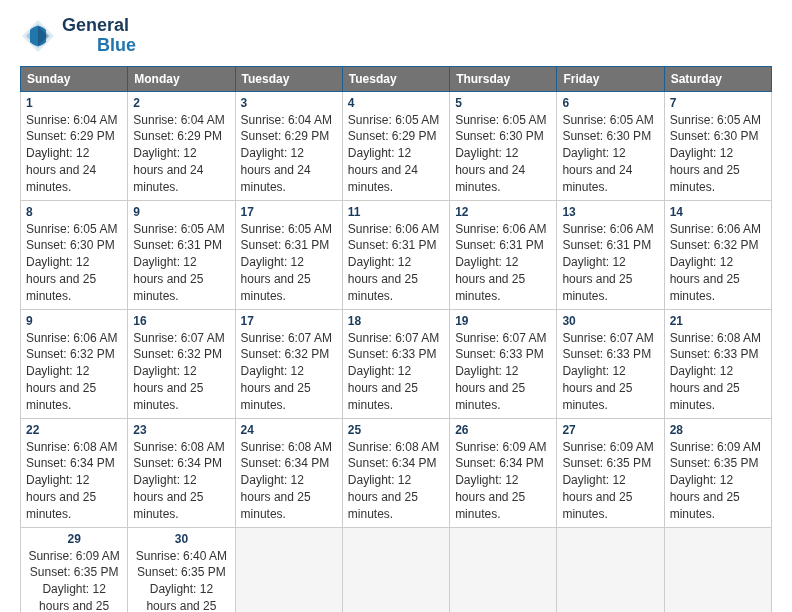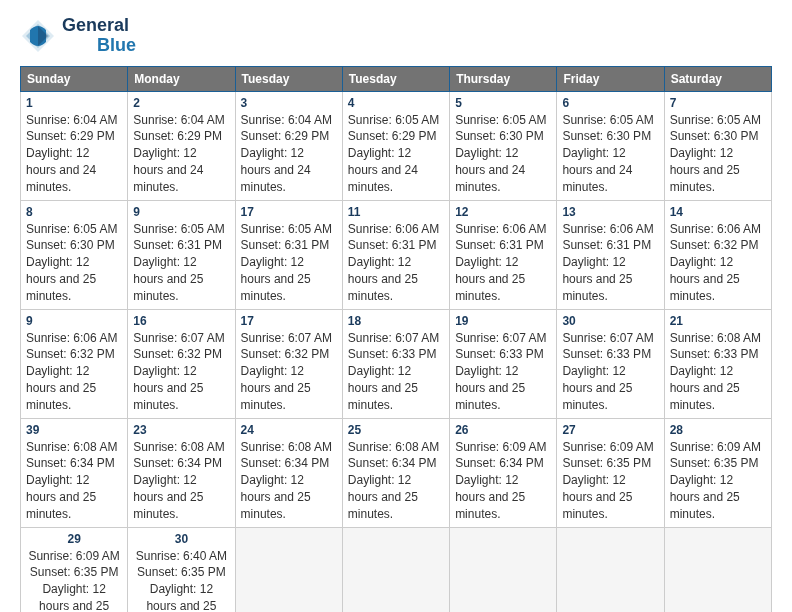--- a/index.html
+++ b/index.html
@@ -301,21 +301,21 @@
           <span class="day-num">21</span>
           <div class="day-detail">
             <div>Sunrise: 6:08 AM</div>
             <div>Sunset: 6:33 PM</div>
             <div>Daylight: 12 hours and 25 minutes.</div>
           </div>
         </td>
         </tr>
         <tr>
           <td>
-          <span class="day-num">39</span>
+          <span class="day-num">22</span>
           <div class="day-detail">
             <div>Sunrise: 6:08 AM</div>
             <div>Sunset: 6:34 PM</div>
             <div>Daylight: 12 hours and 25 minutes.</div>
           </div>
         </td>
           <td>
           <span class="day-num">23</span>
           <div class="day-detail">
             <div>Sunrise: 6:08 AM</div>

